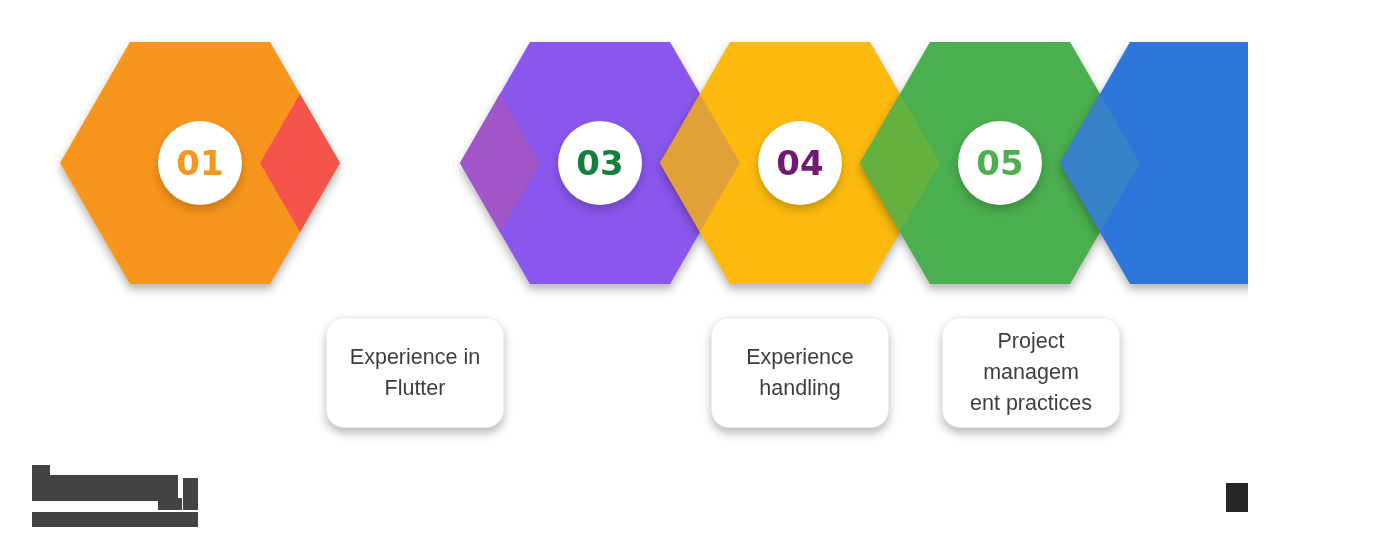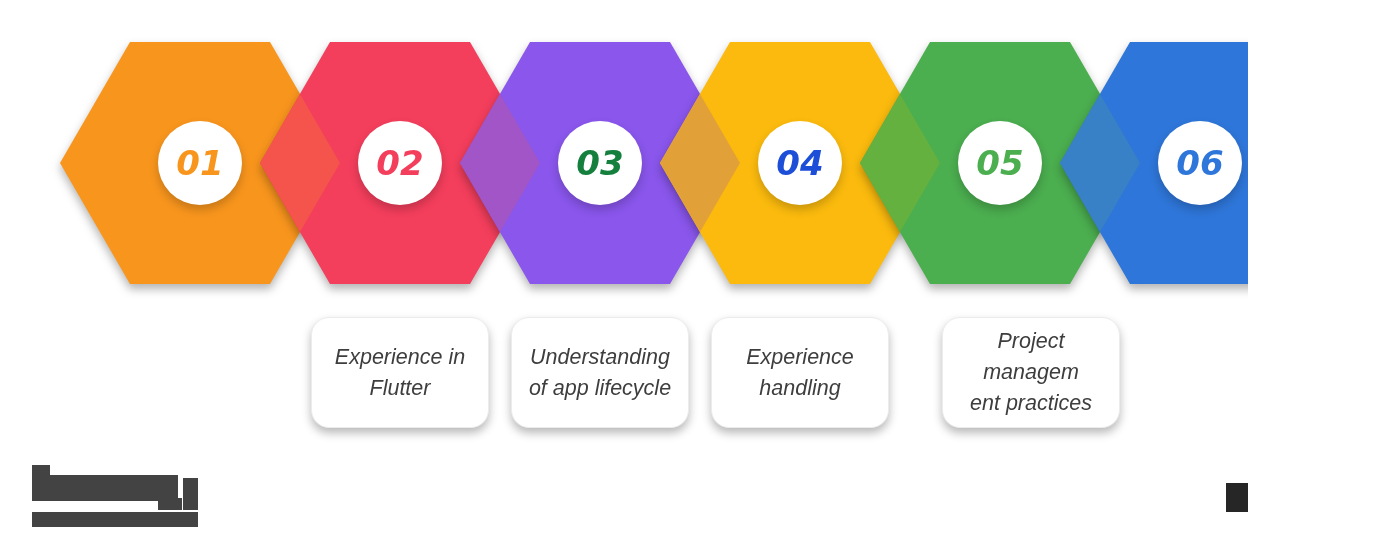--- a/index.html
+++ b/index.html
@@ -2,21 +2,20 @@
 <html><head>
 <meta charset="utf-8">
 <style>
   html,body{margin:0;padding:0;background:#fff;}
   .canvas{
     position:relative;
     width:1248px;height:546px;
     background:#ffffff;
     overflow:hidden;
     font-family:"Liberation Sans", sans-serif;
-    font-style:italic;
   }
   
   .hex-wrap{
     position:absolute;top:42px;width:280px;height:242px;
     filter:drop-shadow(0 5px 5px rgba(0,0,0,0.30));
   }
   .hex-wrap.p1{left:60px}.hex-wrap.p2{left:260px}.hex-wrap.p3{left:460px}
   .hex-wrap.p4{left:660px}.hex-wrap.p5{left:860px}.hex-wrap.p6{left:1060px}
   .hex{
     position:absolute;inset:0;
@@ -41,21 +40,21 @@
   .diamond.j1{left:260px}.diamond.j2{left:460px}.diamond.j3{left:660px}
   .diamond.j4{left:860px}.diamond.j5{left:1060px}
   
   .card{
     position:absolute;top:317px;width:178px;height:111px;
     background:#ffffff;border:1px solid #ececec;border-radius:18px;
     box-sizing:border-box;
     box-shadow:0 5px 10px rgba(0,0,0,0.28);
     display:flex;align-items:center;justify-content:center;
   }
-  .card.c1{left:111px}.card.c2{left:311px}.card.c3{left:511px}
+  .card.c1{left:111px}.card.c2{left:326px}.card.c3{left:511px}
   .card.c4{left:711px}.card.c5{left:942px}.card.c6{left:1111px}
   .card-label{
     white-space:pre-line;text-align:center;
     font-size:21.5px;line-height:31px;color:#3E3E3E;
   }
   
   .wm-block{position:absolute;}
   .wm-left .wm-block{background:#434343;}
   .wm-right .wm-block{background:#262626;}
 </style>
@@ -63,64 +62,51 @@
 <body>
 
 <div class="canvas">
 
   <div class="hex-wrap p1">
     <div class="hex" style="background-color: rgb(248, 149, 29);"></div>
     <div class="num-circle">
       <span class="num" style="color: rgb(248, 149, 29);">01</span>
     </div>
   </div>
-  <div class="hex-wrap p2">
-    <div class="hex" style="background-color: rgb(243, 62, 92);"></div>
-    <div class="num-circle">
-      <span class="num" style="color: rgb(243, 62, 92);">02</span>
-    </div>
-  </div>
   <div class="hex-wrap p3">
     <div class="hex" style="background-color: rgb(138, 86, 236);"></div>
     <div class="num-circle">
       <span class="num" style="color: #15803d;">03</span>
     </div>
   </div>
   <div class="hex-wrap p4">
     <div class="hex" style="background-color: rgb(251, 186, 13);"></div>
     <div class="num-circle">
-      <span class="num" style="color: #1d4ed8;">04</span>
+      <span class="num" style="color: #701a75;">04</span>
     </div>
   </div>
   <div class="hex-wrap p5">
     <div class="hex" style="background-color: rgb(75, 174, 79);"></div>
     <div class="num-circle">
       <span class="num" style="color: rgb(75, 174, 79); text-align: right;">05</span>
     </div>
   </div>
   <div class="hex-wrap p6">
     <div class="hex" style="background-color: rgb(46, 118, 217);"></div>
-    <div class="num-circle">
-      <span class="num" style="color: rgb(46, 118, 217);">06</span>
-    </div>
   </div>
 
   <div class="diamond j1" style="background-color: rgb(244, 84, 76);"></div>
   <div class="diamond j2" style="background-color: rgb(161, 85, 199);"></div>
   <div class="diamond j3" style="background-color: rgb(226, 161, 56);"></div>
   <div class="diamond j4" style="background-color: rgb(101, 177, 63);"></div>
   <div class="diamond j5" style="background-color: rgb(57, 129, 198);"></div>
 
   <div class="card c2">
     <div class="card-label">Experience in
 Flutter</div>
-  </div>
-  <div class="card c3">
-    <div class="card-label">Understanding
-of app lifecycle</div>
   </div>
   <div class="card c4">
     <div class="card-label">Experience
 handling</div>
   </div>
   <div class="card c5">
     <div class="card-label">Project
 managem
 ent practices</div>
   </div>

